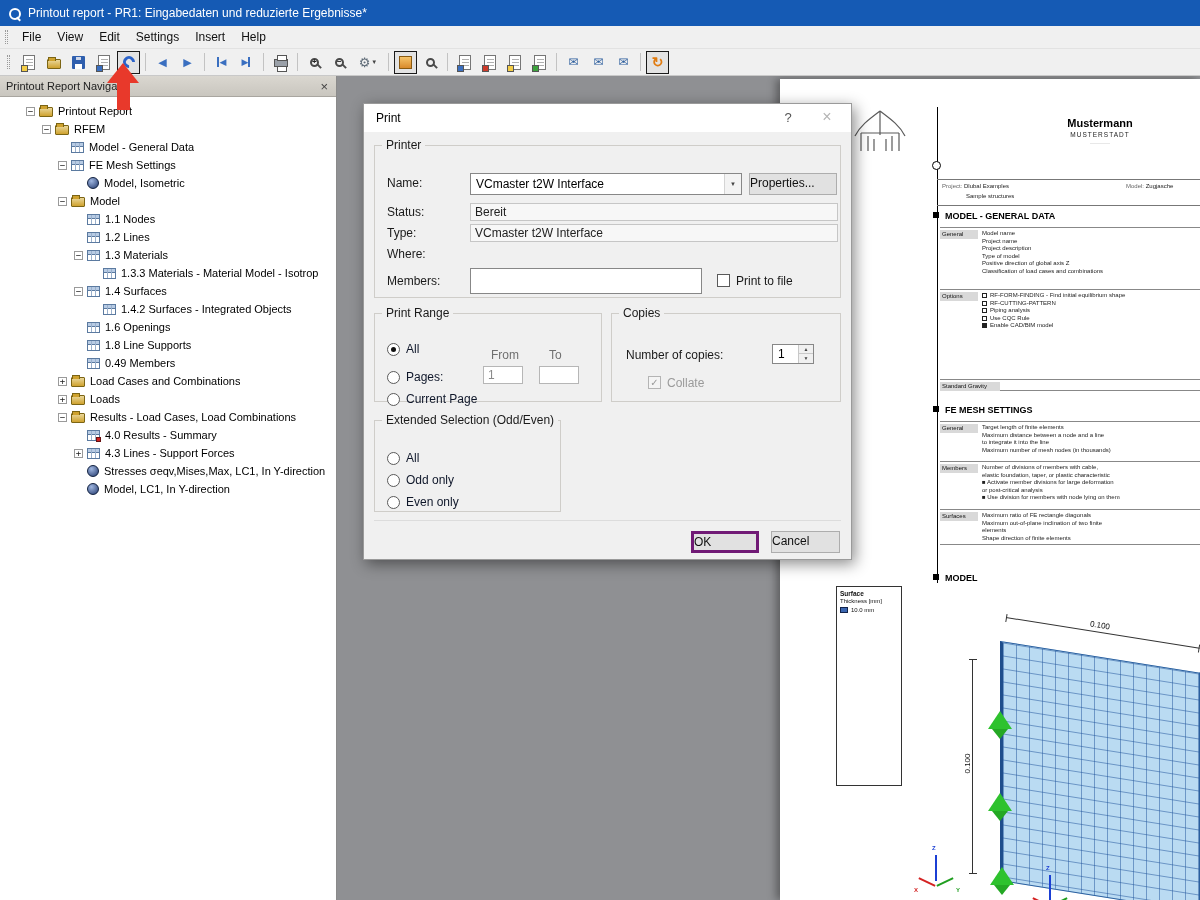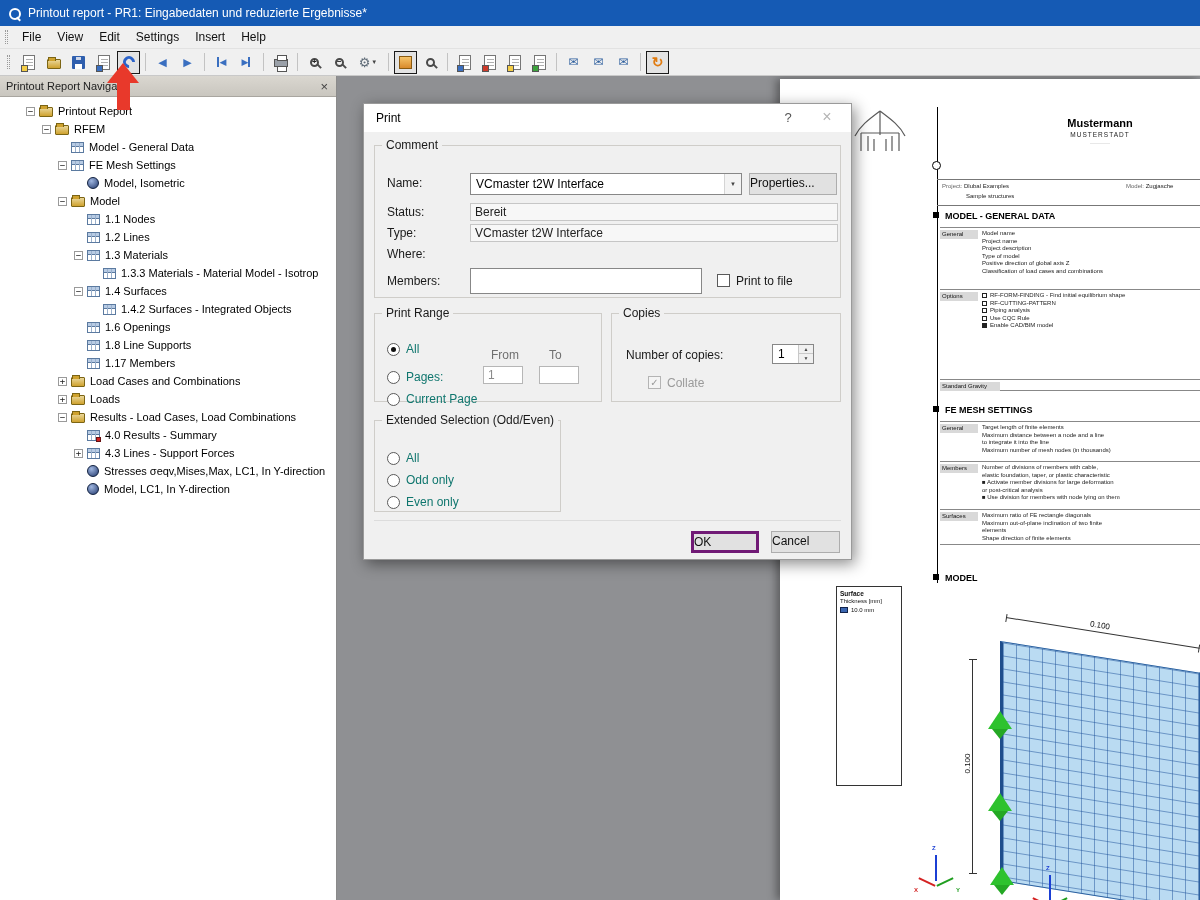--- a/index.html
+++ b/index.html
@@ -130,21 +130,21 @@
 legend{margin-left:7px;padding:0 4px;font-size:12px;color:#1a1a1a}
 .dlbl{position:absolute;font-size:12px;color:#1a1a1a;white-space:nowrap}
 .dlbl.gray{color:#707070}
 .txt{position:absolute;background:#fff;border:1px solid #878787;font-size:12px;padding:0 4px;line-height:16px;white-space:nowrap;overflow:hidden}
 .ro{position:absolute;background:#f7f7f7;border:1px solid #c6c6c6;font-size:12px;padding:0 4px;line-height:16px;color:#222;white-space:nowrap;overflow:hidden}
 .combo{position:absolute;background:#fff;border:1px solid #878787;display:flex;align-items:center}
 .combo .val{flex:1;padding:0 5px;font-size:12px;white-space:nowrap;overflow:hidden}
 .combo .drop{width:17px;align-self:stretch;display:flex;align-items:center;justify-content:center;font-size:6px;color:#444;background:#f3f3f3;border-left:1px solid #d4d4d4}
 .btn{position:absolute;background:#e1e1e1;border:1px solid #adadad;font-size:12px;color:#111;text-align:left;line-height:19px;cursor:default}
 .btn.default{border:3px solid #701a75;line-height:17px}
-.radio{position:absolute;display:flex;align-items:center;font-size:12px;color:#0f766e;white-space:nowrap}
+.radio{position:absolute;display:flex;align-items:center;font-size:12px;color:#0f172a;white-space:nowrap}
 .rdot{width:13px;height:13px;border:1px solid #5a5a5a;border-radius:50%;margin-right:6px;background:#fff;position:relative;flex:none}
 .radio.sel .rdot::after{content:"";position:absolute;left:3px;top:3px;width:5px;height:5px;background:#111;border-radius:50%}
 .check{position:absolute;display:flex;align-items:flex-start;font-size:12px;color:#1a1a1a;white-space:nowrap}
 .cbox{width:13px;height:13px;border:1px solid #5a5a5a;background:#fff;margin-right:6px;flex:none;font-size:10px;line-height:11px;text-align:center;color:#9a9a9a}
 .check.disabled{color:#9a9a9a}
 .check.disabled .cbox{border-color:#b4b4b4;background:#f4f4f4}
 .pgbox{position:absolute;width:40px;height:18px;border:1px solid #b6b6b6;background:#fff;font-size:12px;color:#8a8a8a;padding:0 4px;line-height:16px}
 .spin{position:absolute;width:42px;height:20px;border:1px solid #878787;background:#fff;font-size:12px;line-height:18px;padding-left:5px}
 .sarr{position:absolute;right:0;width:15px;height:9px;background:#f0f0f0;border-left:1px solid #c8c8c8;font-size:5px;color:#444;text-align:center;line-height:9px}
 .sarr.up{top:0;border-bottom:1px solid #c8c8c8}
@@ -344,21 +344,21 @@
           <span class="tlabel">1.6 Openings</span>
         </div>
       <div class="trow l3">
           <span class="exp hid"></span>
           <span class="ticon table"></span>
           <span class="tlabel">1.8 Line Supports</span>
         </div>
       <div class="trow l3">
           <span class="exp hid"></span>
           <span class="ticon table"></span>
-          <span class="tlabel">1.17 Members</span>
+          <span class="tlabel">0.49 Members</span>
         </div>
       <div class="trow l2">
           <span class="exp">+</span>
           <span class="ticon folder"></span>
           <span class="tlabel">Load Cases and Combinations</span>
         </div>
       <div class="trow l2">
           <span class="exp">+</span>
           <span class="ticon folder"></span>
           <span class="tlabel">Loads</span>
@@ -540,21 +540,21 @@
   </div>
 
   <div class="dialog">
     <div class="dlg-title">
       <span>Print</span>
     </div>
     <span class="dlg-help">?</span>
     <span class="dlg-close">×</span>
 
     <fieldset style="left:10px;top:34px;width:467px;height:160px">
-      <legend><span>Comment</span></legend>
+      <legend><span>Printer</span></legend>
       <span class="dlbl" style="left:12px;top:24px">Name:</span>
       <div class="combo" style="left:95px;top:21px;width:272px;height:22px">
         <span class="val">VCmaster t2W Interface</span>
         <span class="drop">▼</span>
       </div>
       <div class="btn" style="left:374px;top:21px;width:88px;height:22px">Properties...</div>
       <span class="dlbl" style="left:12px;top:53px">Status:</span>
       <div class="ro" style="left:95px;top:51px;width:368px;height:18px">Bereit</div>
       <span class="dlbl" style="left:12px;top:74px">Type:</span>
       <div class="ro" style="left:95px;top:72px;width:368px;height:18px">VCmaster t2W Interface</div>

